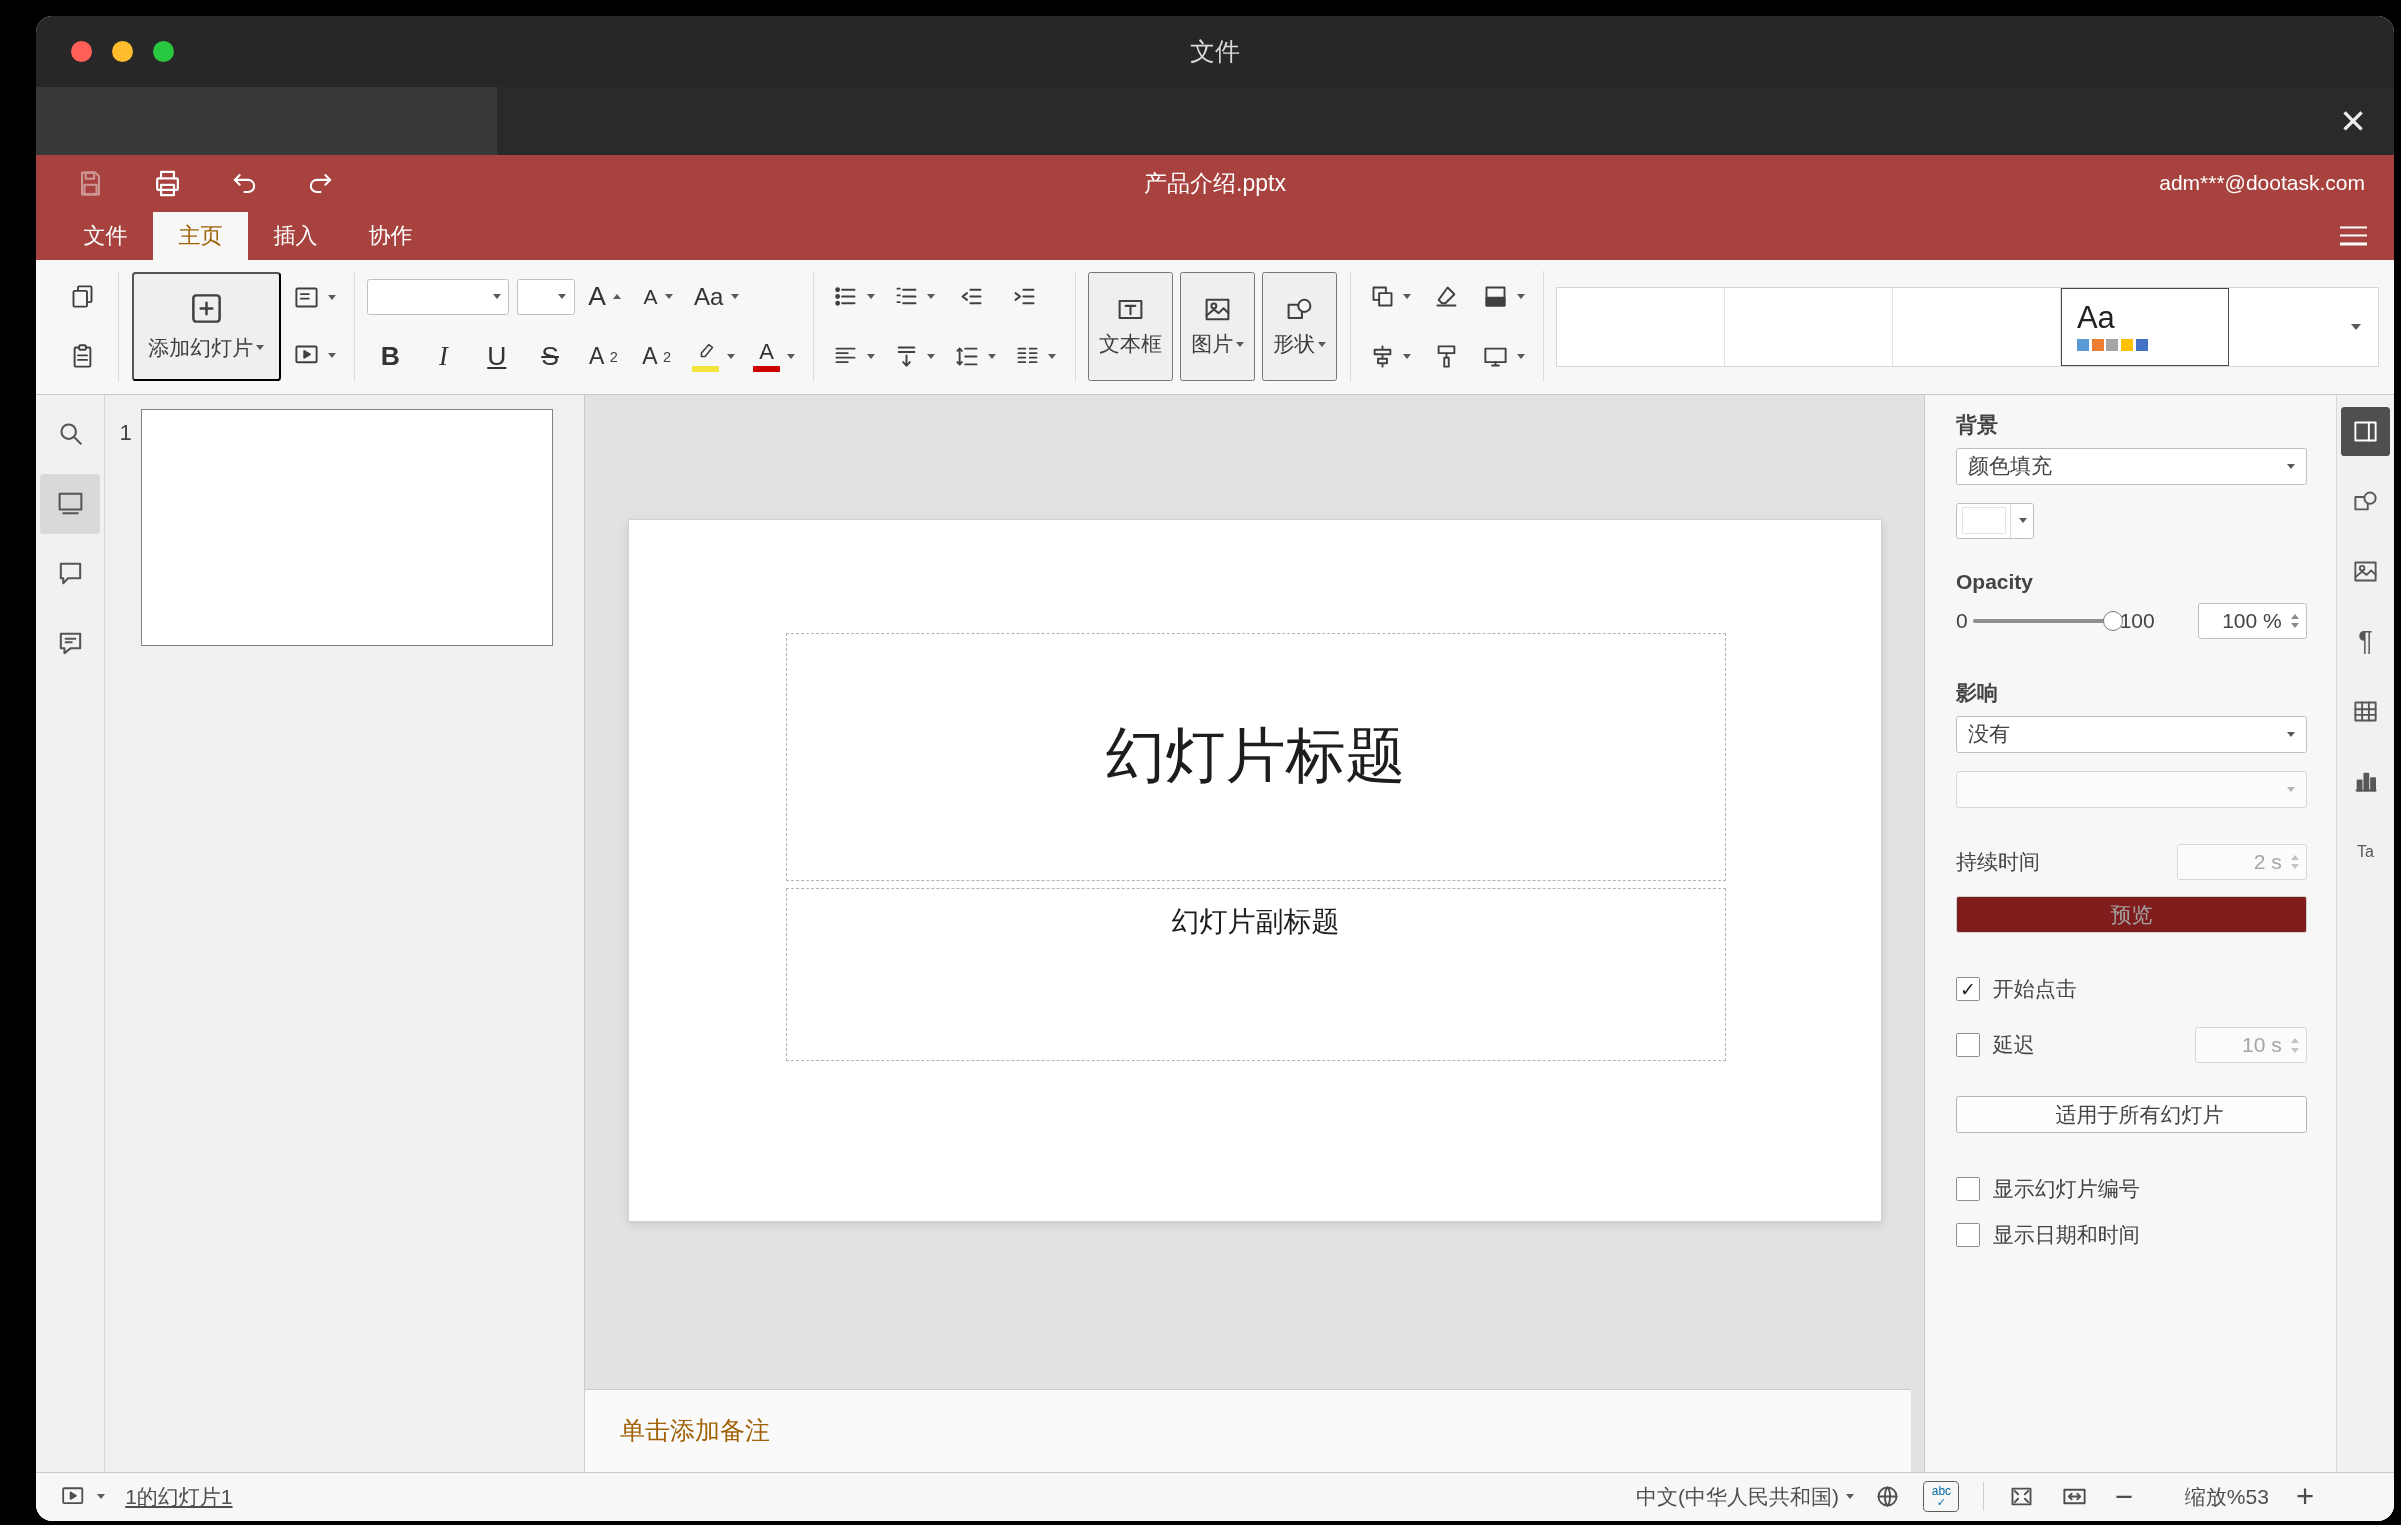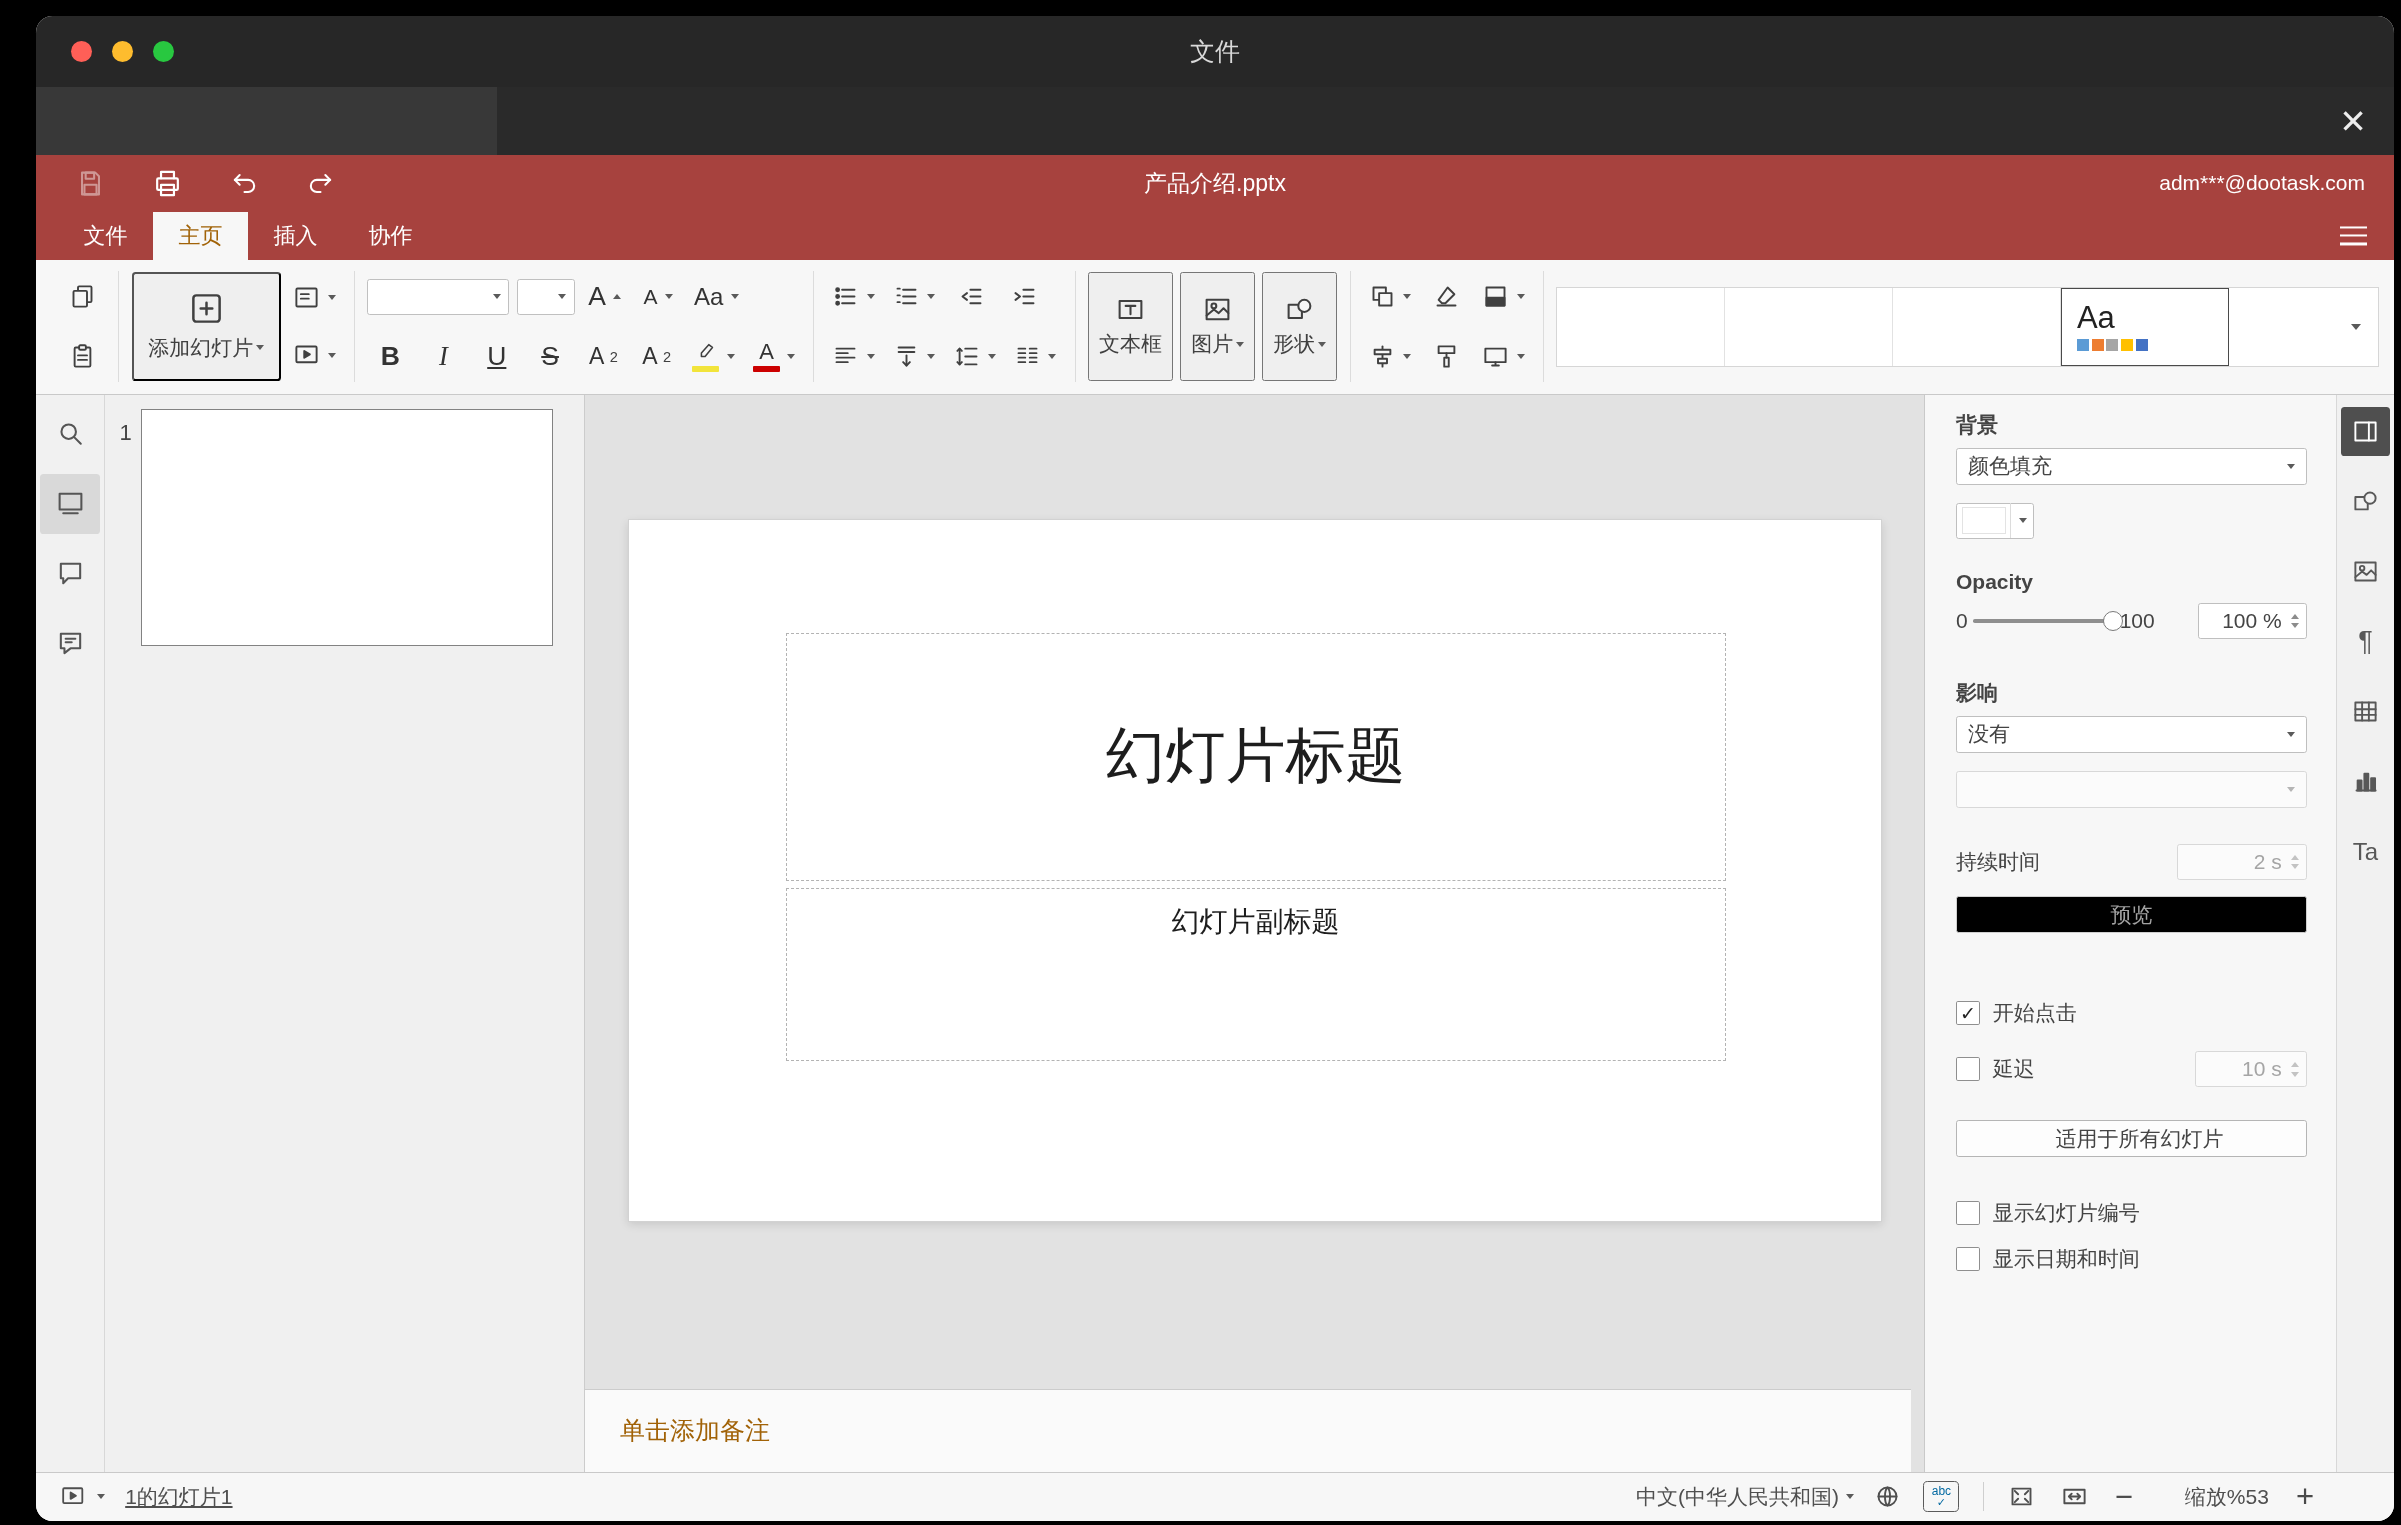--- a/index.html
+++ b/index.html
@@ -94,21 +94,21 @@
   .op-row{display:flex;align-items:center;margin-bottom:40px;}
   .track{width:141px;height:3.6px;background:#8f8f8f;border-radius:1.8px;position:relative;margin:0 5.5px;}
   .knob{position:absolute;right:-9px;top:50%;transform:translateY(-50%);width:20px;height:20px;border-radius:50%;background:#fff;border:0.9px solid #7a7a7a;}
   .spinbox{height:36px;border:0.9px solid #bfbfbf;border-radius:2.7px;background:#fff;display:flex;align-items:center;justify-content:flex-end;padding:0 7.3px 0 9px;}
   .spinbox.disabled{background:#fbfbfb;border-color:#d8d8d8;color:#a5a5a5;}
   .spin{display:flex;flex-direction:column;gap:4.6px;margin-left:9px;}
   .spin i{display:block;width:0;height:0;border-left:4.6px solid transparent;border-right:4.6px solid transparent;}
   .spin .su{border-bottom:5.5px solid #8c8c8c;}
   .spin .sd{border-top:5.5px solid #8c8c8c;}
   .rp-row{display:flex;align-items:center;margin-bottom:16.4px;}
-  .rp-btn{height:37px;border:0.9px solid #cfcfcf;border-radius:2.7px;background:#000000;color:#a3a3a3;display:flex;align-items:center;justify-content:center;margin-bottom:66px;}
+  .rp-btn{height:37px;border:0.9px solid #cfcfcf;border-radius:2.7px;background:#7f1d1d;color:#a3a3a3;display:flex;align-items:center;justify-content:center;margin-bottom:42px;}
   .rp-btn.enabled{background:#fdfdfd;border-color:#b5b5b5;color:#444;margin-bottom:42px;padding-left:16px;}
   .cbrow{display:flex;align-items:center;gap:12.8px;margin-bottom:24px;}
   .cb{width:24px;height:24px;border:0.9px solid #8f8f8f;border-radius:1.8px;background:#fff;display:flex;align-items:center;justify-content:center;font-size:19px;color:#222;flex:0 0 auto;}
 
   
   .riconbar{width:58px;background:#f1f1f1;border-left:0.9px solid #d8d8d8;display:flex;flex-direction:column;align-items:center;padding-top:12.8px;flex:0 0 auto;}
   .ricon{width:49px;height:49px;margin-bottom:21px;display:flex;align-items:center;justify-content:center;border-radius:3.6px;color:#585858;font-size:22px;}
   .ricon.active{background:#4f4f4f;color:#fff;}
 
   
@@ -625,21 +625,21 @@
       </div>
       <div class="ricon">
         <svg class="ic" viewBox="0 0 24 24" width="27" height="27">
             <path d="M4 20h17"></path>
             <rect x="5" y="11" width="3.5" height="9" style="fill:currentColor"></rect>
             <rect x="11" y="5" width="3.5" height="15" style="fill:currentColor"></rect>
             <rect x="17" y="9" width="3.5" height="11" style="fill:currentColor"></rect>
           </svg>
       </div>
       <div class="ricon">
-        <span style="font-size:24px">Ta</span>
+        <span style="font-size:16px">Ta</span>
       </div>
     </div>
   </div>
 
   <div class="statusbar">
     <div class="sb-left">
       <span style="display:flex;align-items:center">
         <svg class="ic" viewBox="0 0 24 24" width="25.5" height="25.5">
             <rect x="3" y="4" width="18" height="14" rx="1"></rect>
             <path d="M10 8l5 3-5 3z" style="fill:currentColor"></path>

